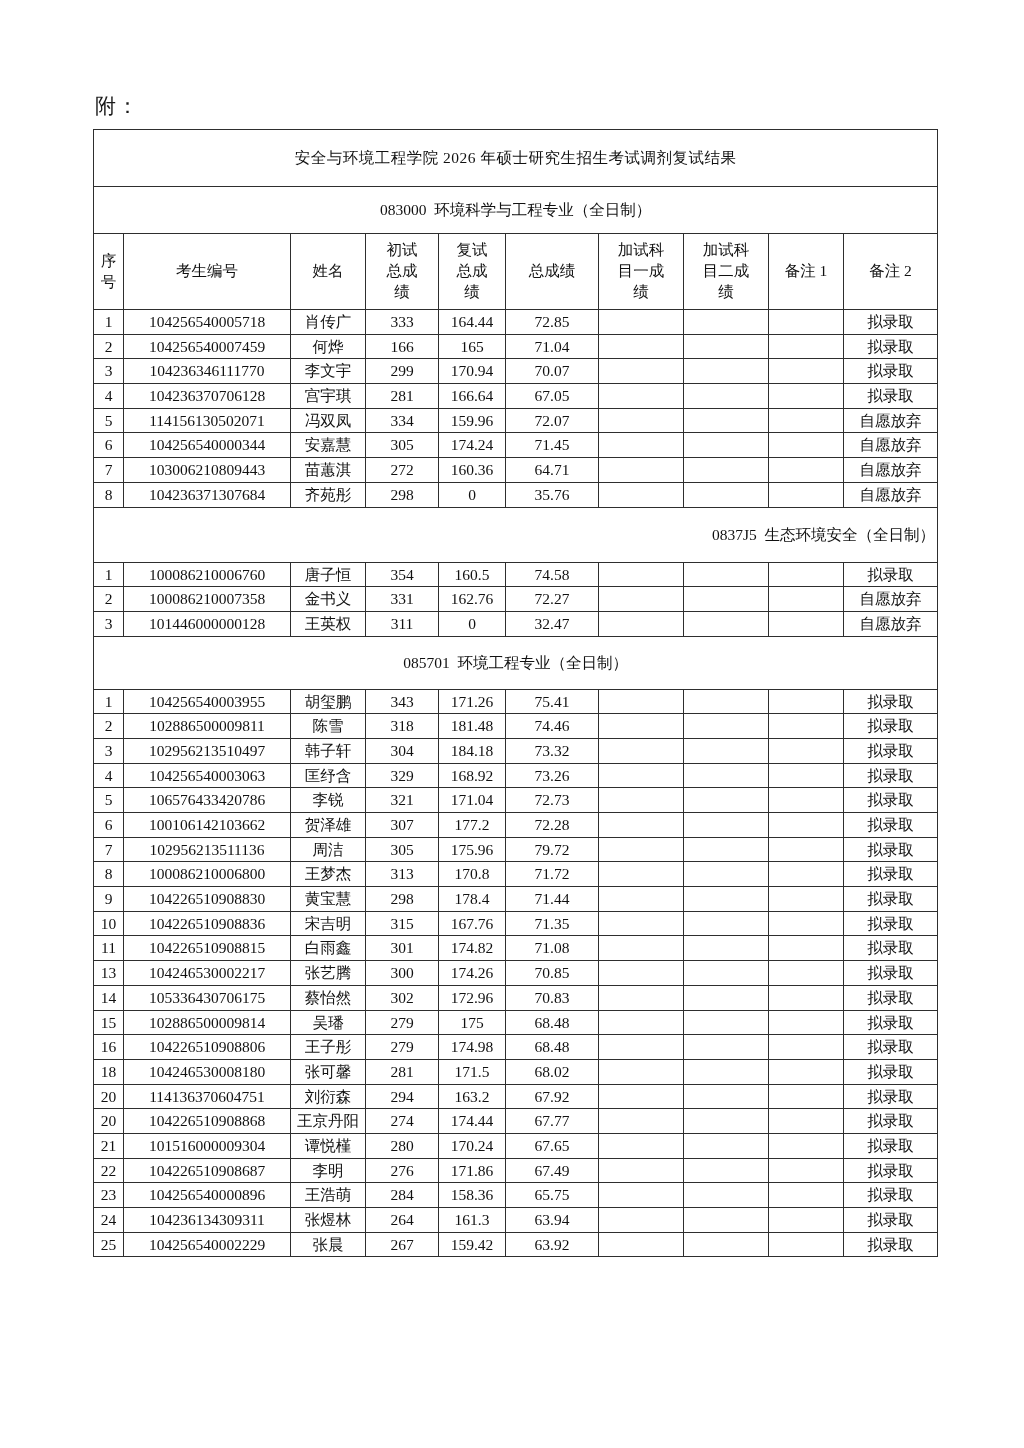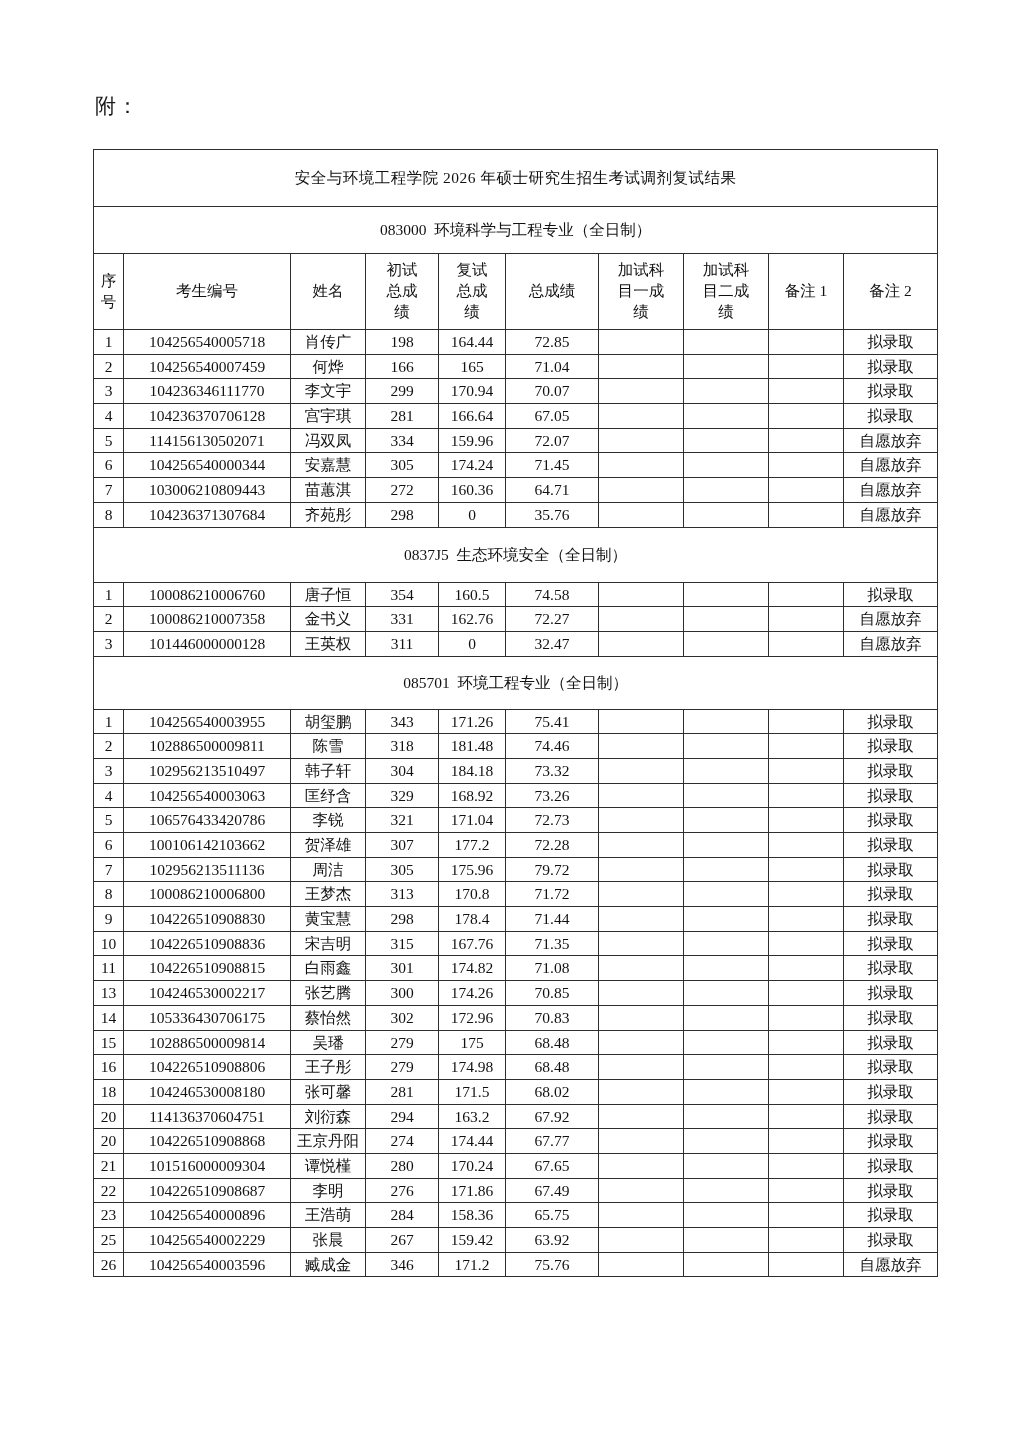--- a/index.html
+++ b/index.html
@@ -16,21 +16,21 @@
     position: absolute;
     left: 95px;
     top: 92px;
     font-size: 21px;
     letter-spacing: 1px;
     color: #1a1a1a;
   }
   table.results {
     position: absolute;
     left: 93px;
-    top: 149px;
+    top: 129px;
     width: 844px;
     border-collapse: collapse;
     table-layout: fixed;
   }
   table.results td {
     border: 1px solid #2e2e2e;
     text-align: center;
     vertical-align: middle;
     font-size: 15.5px;
     line-height: 1.4;
@@ -44,21 +44,21 @@
     text-align: center;
     letter-spacing: 0.5px;
   }
   td.section-heading-cell {
     text-align: left;
     padding-left: 6px;
     white-space: pre;
     font-size: 15.5px;
   }
   tr.heading-row-0 td { height: 44px; }
-  tr.heading-row-1 td { height: 52px; }
+  tr.heading-row-1 td { height: 52px; text-align: right; }
   tr.heading-row-2 td { height: 50px; }
   tr.header-row td {
     height: 73px;
     white-space: pre-line;
     line-height: 1.35;
   }
   tr.data-row { height: 24px; }
   td.col-name { padding: 1px 12px; }
 </style>
 </head>
@@ -105,21 +105,21 @@
           <td>加试科
 目二成
 绩</td>
           <td>备注 1</td>
           <td>备注 2</td>
         </tr>
         <tr class="data-row">
           <td>1</td>
           <td>104256540005718</td>
           <td class="col-name">肖传广</td>
-          <td>198</td>
+          <td>333</td>
           <td>164.44</td>
           <td>72.85</td>
           <td></td>
           <td></td>
           <td></td>
           <td>拟录取</td>
         </tr>
         <tr class="data-row">
           <td>2</td>
           <td>104256540007459</td>
@@ -492,38 +492,38 @@
           <td class="col-name">王浩萌</td>
           <td>284</td>
           <td>158.36</td>
           <td>65.75</td>
           <td></td>
           <td></td>
           <td></td>
           <td>拟录取</td>
         </tr>
         <tr class="data-row">
+          <td>24</td>
+          <td>104236134309311</td>
+          <td class="col-name">张煜林</td>
+          <td>264</td>
+          <td>161.3</td>
+          <td>63.94</td>
+          <td></td>
+          <td></td>
+          <td></td>
+          <td>拟录取</td>
+        </tr>
+        <tr class="data-row">
           <td>25</td>
           <td>104256540002229</td>
           <td class="col-name">张晨</td>
           <td>267</td>
           <td>159.42</td>
           <td>63.92</td>
           <td></td>
           <td></td>
           <td></td>
           <td>拟录取</td>
         </tr>
-        <tr class="data-row">
-          <td>26</td>
-          <td>104256540003596</td>
-          <td class="col-name">臧成金</td>
-          <td>346</td>
-          <td>171.2</td>
-          <td>75.76</td>
-          <td></td>
-          <td></td>
-          <td></td>
-          <td>自愿放弃</td>
-        </tr>
       </tbody>
   </table>
 </div>
 
 </body></html>

